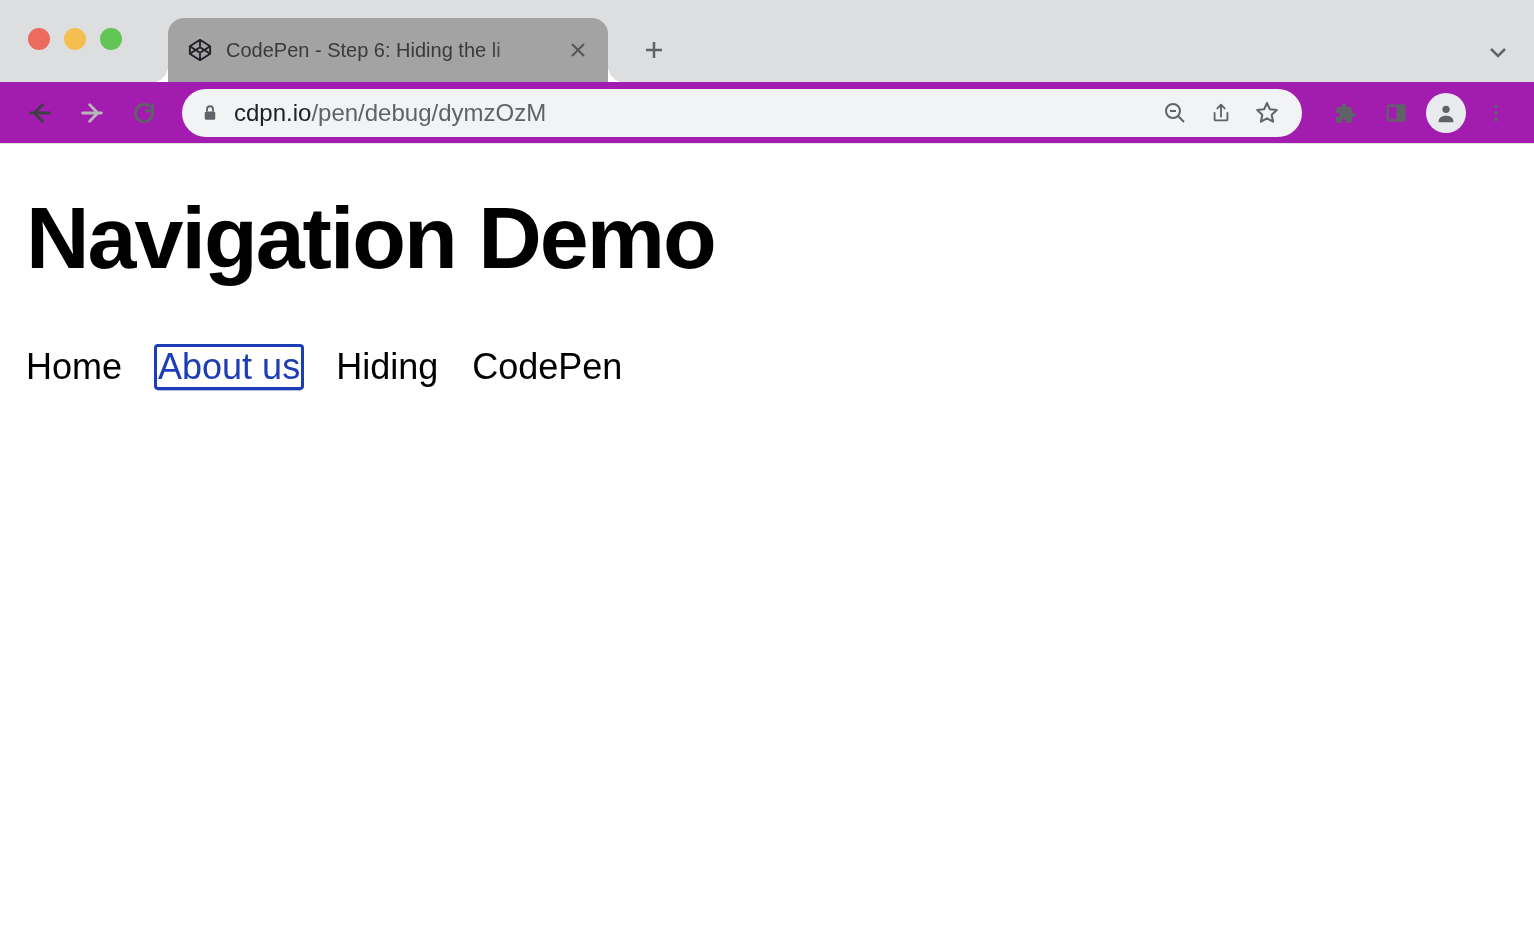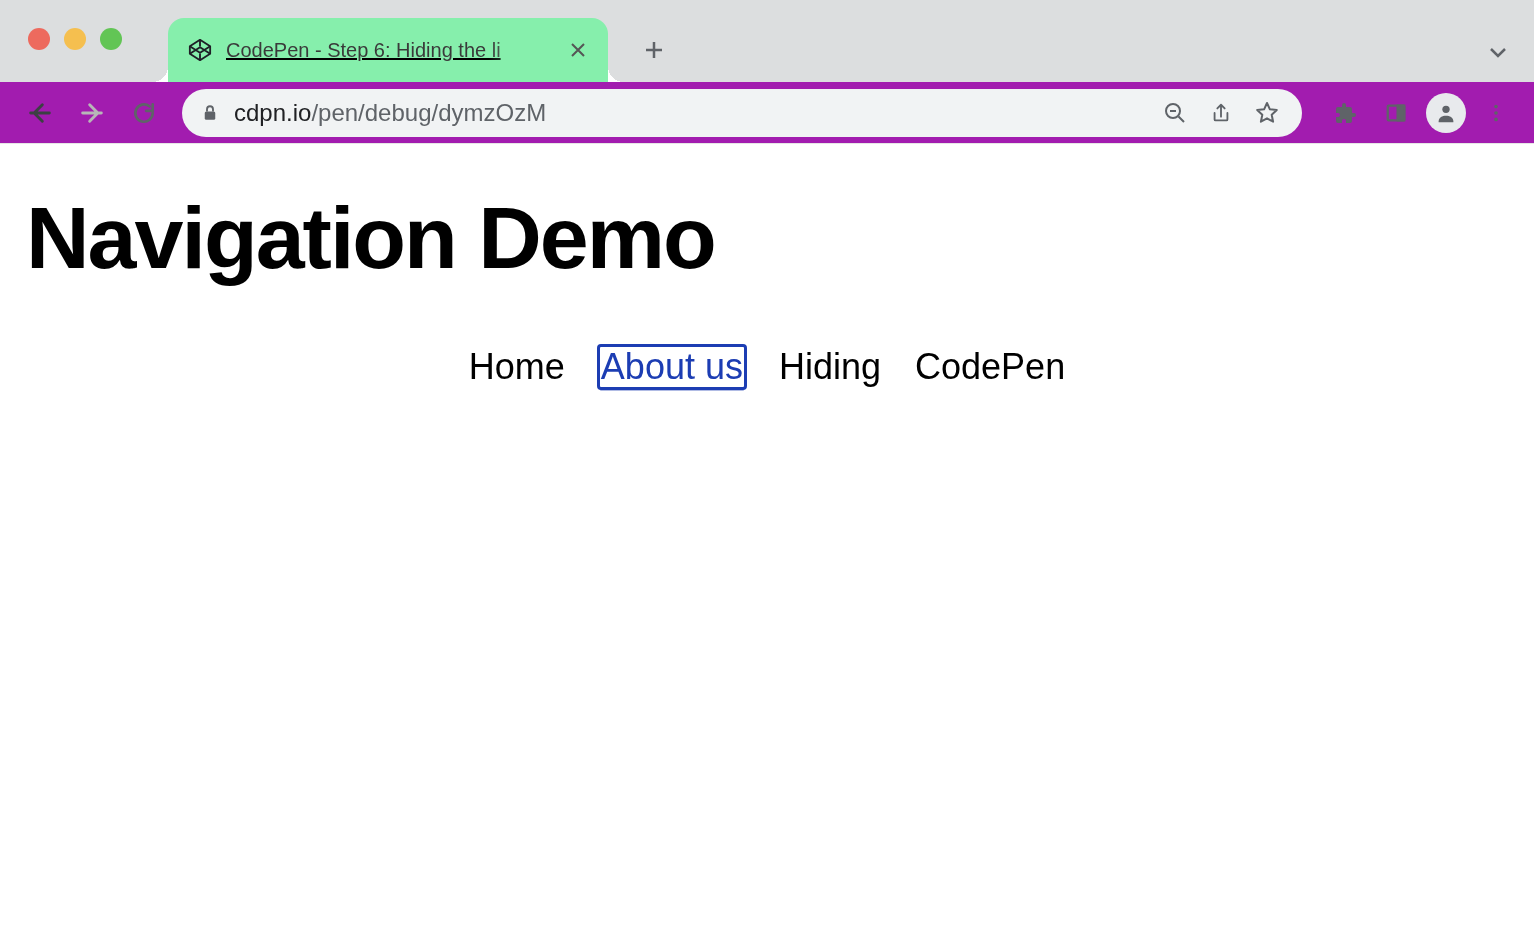--- a/index.html
+++ b/index.html
@@ -39,31 +39,30 @@
     .tl-green { background: #62c555; }
 
     .tab-strip {
       display: flex;
       align-items: center;
       margin-left: 168px;
       height: 64px;
       margin-top: 18px;
     }
     .tab {
-      background: #86efac;
+      background: #a3a3a3;
       height: 64px;
       width: 440px;
       border-top-left-radius: 16px;
       border-top-right-radius: 16px;
       display: flex;
       align-items: center;
       padding: 0 20px;
       gap: 14px;
       position: relative;
-      text-decoration: underline;
     }
     .tab::before, .tab::after {
       content: "";
       width: 16px;
       height: 16px;
       position: absolute;
       bottom: 0;
       background: #fff;
     }
     .tab::before { left: -16px; -webkit-mask: radial-gradient(circle at 0 0, transparent 16px, black 16px); mask: radial-gradient(circle at 0 0, transparent 16px, black 16px);}
@@ -170,21 +169,20 @@
       font-weight: 800;
       letter-spacing: -2px;
       color: #000;
       line-height: 1.05;
     }
     .nav-list {
       display: flex;
       list-style: none;
       margin-top: 62px;
       gap: 34px;
-      justify-content: center;
     }
     .nav-list a {
       font-size: 36px;
       color: #000;
       text-decoration: none;
       display: inline-block;
     }
     .nav-list a.focused {
       color: #1c3db3;
       outline: 3px solid #1c3db3;

